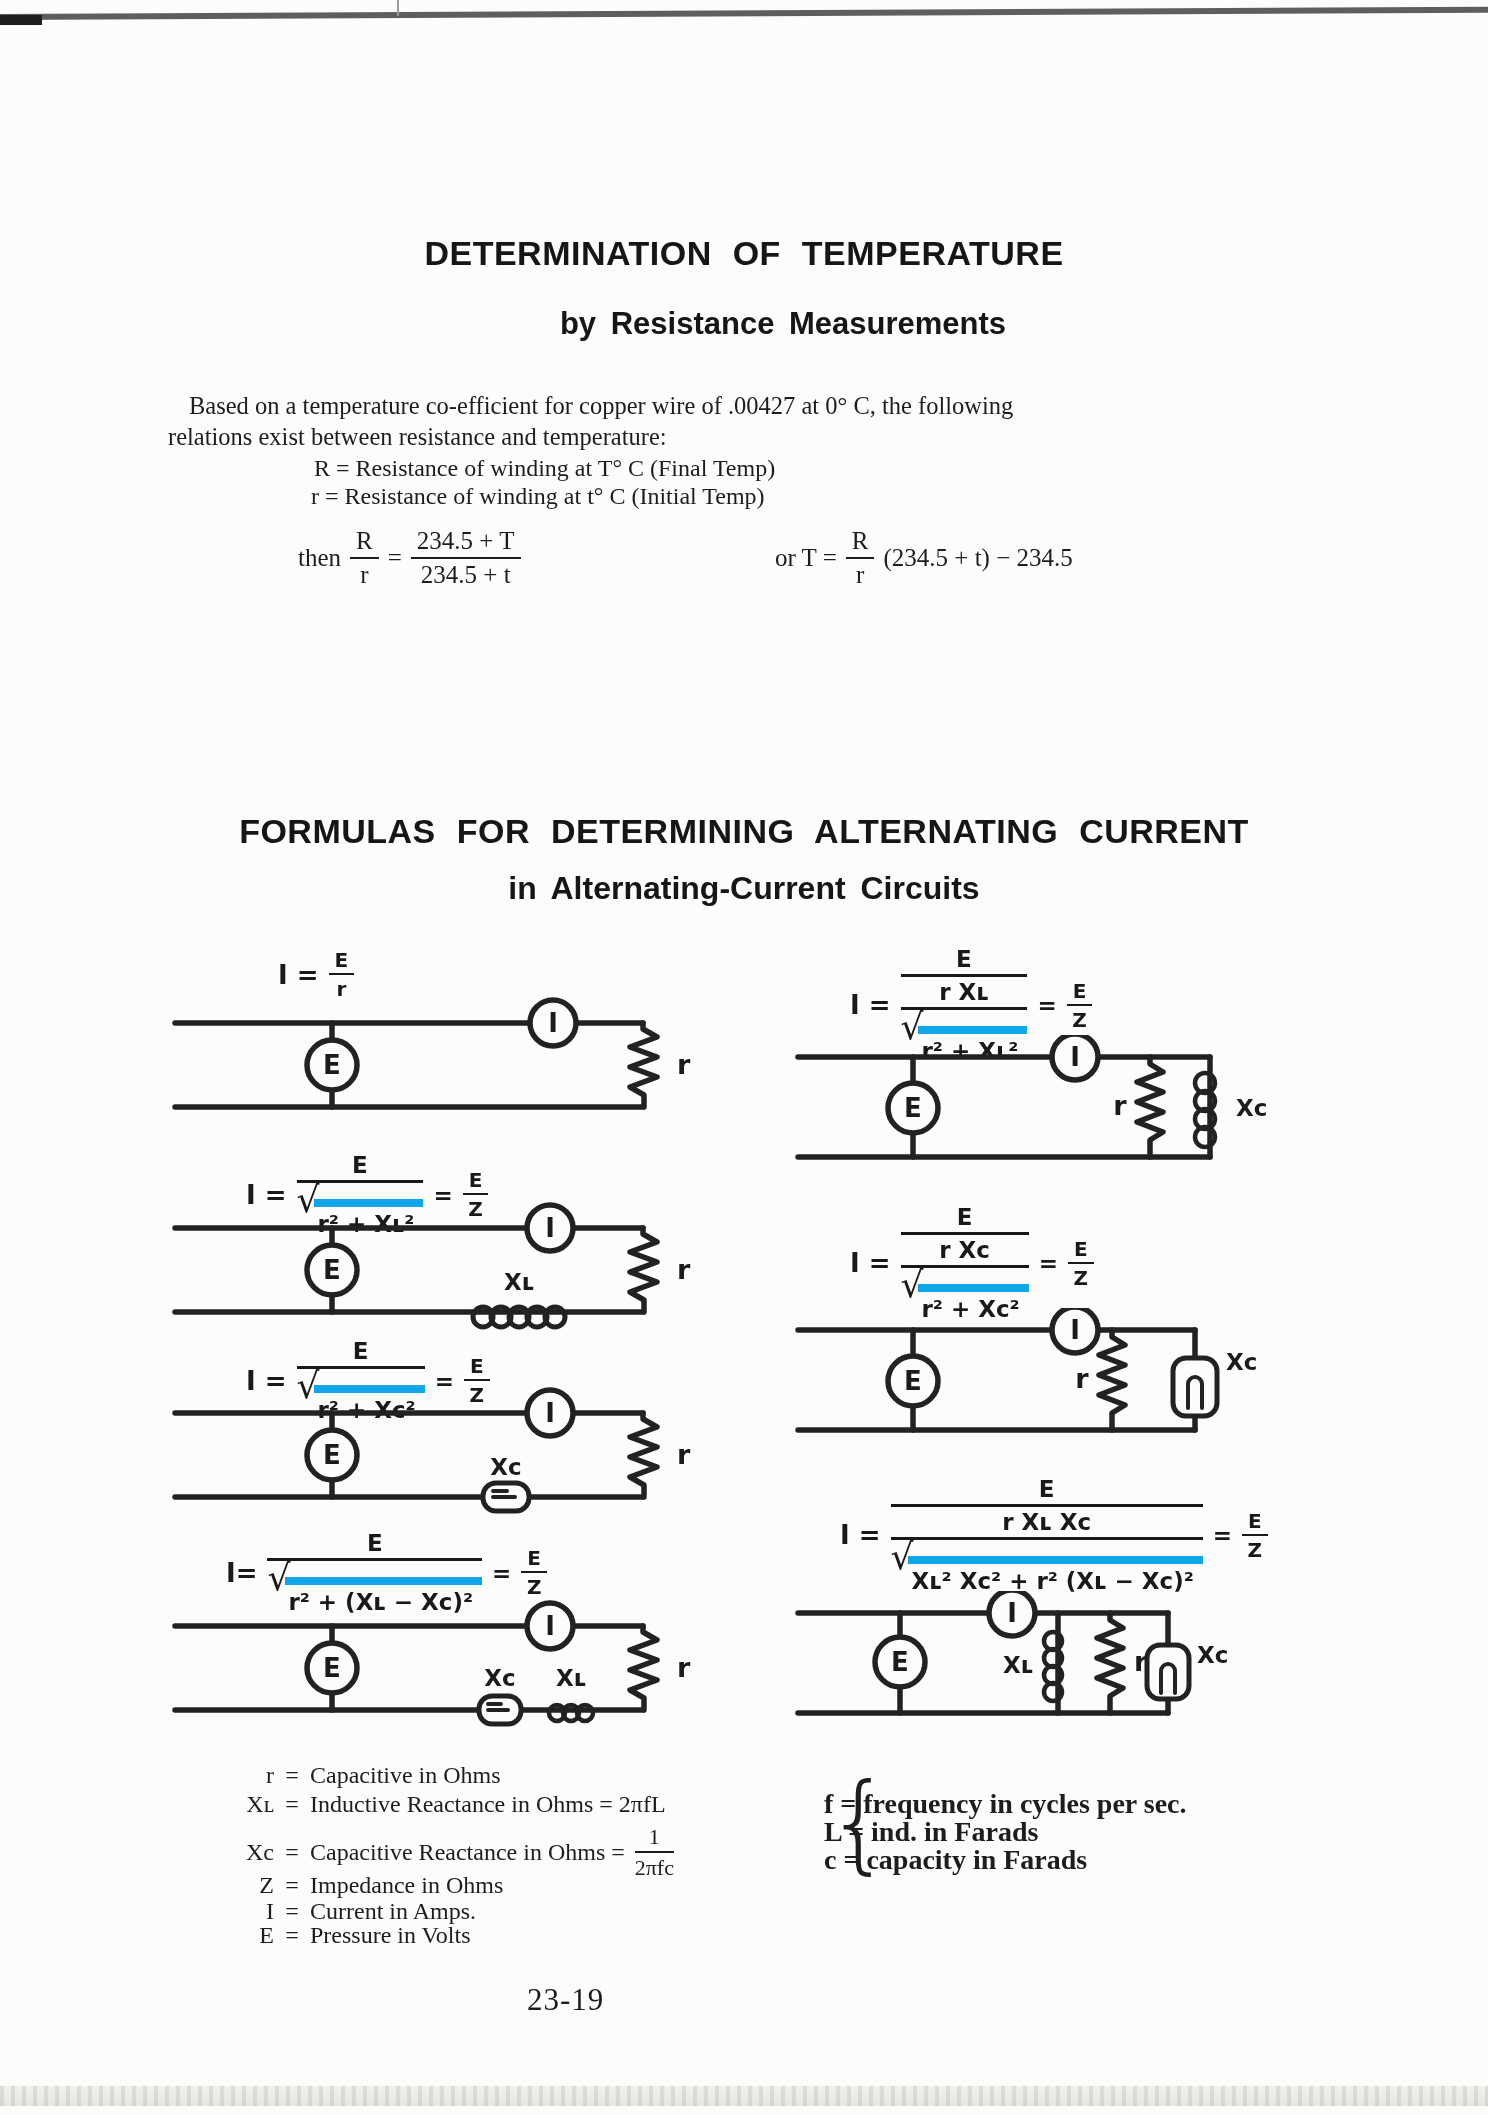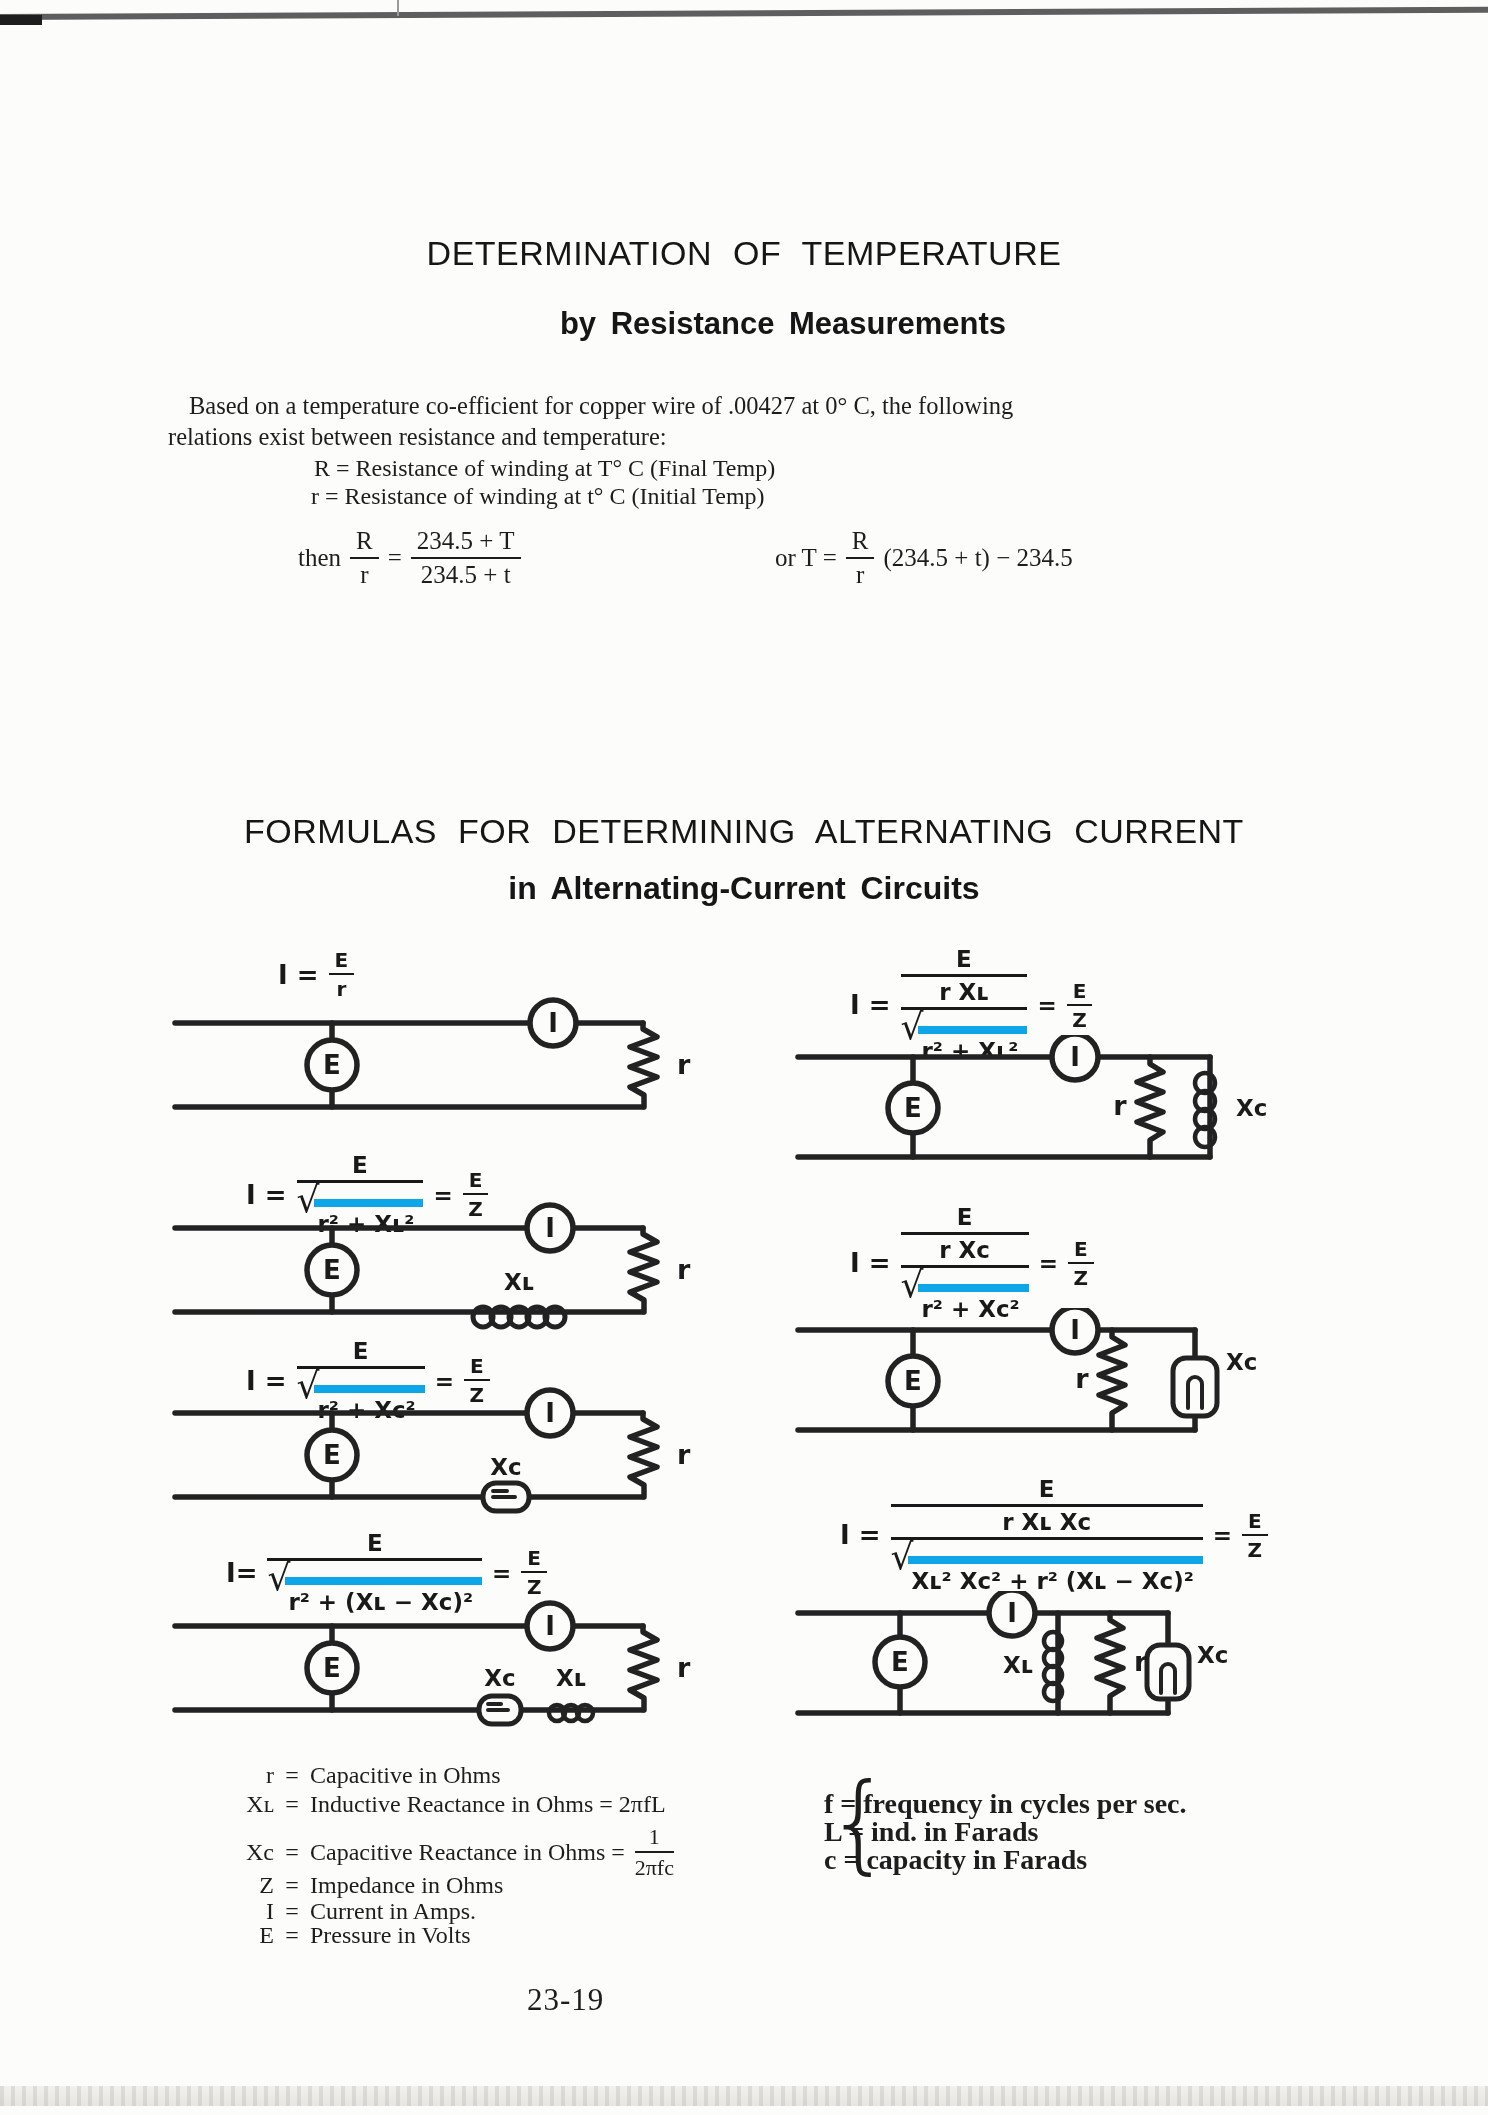--- a/index.html
+++ b/index.html
@@ -9,21 +9,21 @@
   
   .scan-top{position:absolute;left:0;top:14px;width:101%;height:6px;background:#5e5e5e;
             transform:rotate(-0.28deg);transform-origin:left center;}
   .scan-top-nub{position:absolute;left:0;top:15px;width:42px;height:10px;background:#1e1e1e;}
   .scan-tick{position:absolute;left:397px;top:0;width:2px;height:16px;background:#9a9a9a;}
   .scan-bottom{position:absolute;left:0;top:2086px;width:100%;height:20px;opacity:.55;
     background:repeating-linear-gradient(90deg,rgba(120,118,112,.35) 0 4px,rgba(200,198,192,.15) 4px 11px),
                linear-gradient(#efeeea,#d8d6d0);}
   
   .h1{position:absolute;width:100%;text-align:center;font-family:"Liberation Sans",sans-serif;
-      font-weight:400;font-size:34px;letter-spacing:.5px;word-spacing:11px;color:#161616;}
+      font-weight:700;font-size:34px;letter-spacing:.5px;word-spacing:11px;color:#161616;}
   .h2{position:absolute;width:100%;text-align:center;font-family:"Liberation Sans",sans-serif;
       font-weight:700;font-size:31px;word-spacing:6px;color:#161616;}
   
   .bl{position:absolute;font-size:24.5px;white-space:nowrap;}
   
   .tf{position:absolute;display:flex;align-items:center;gap:9px;font-size:25px;white-space:nowrap;}
   .frac{display:inline-flex;flex-direction:column;align-items:center;vertical-align:middle;}
   .frac .top{border-bottom:2.5px solid #1d1d1d;align-self:stretch;text-align:center;padding:0 6px 2px;}
   .frac .bot{padding-top:2px;display:inline-flex;align-items:flex-start;justify-content:center;}
   

